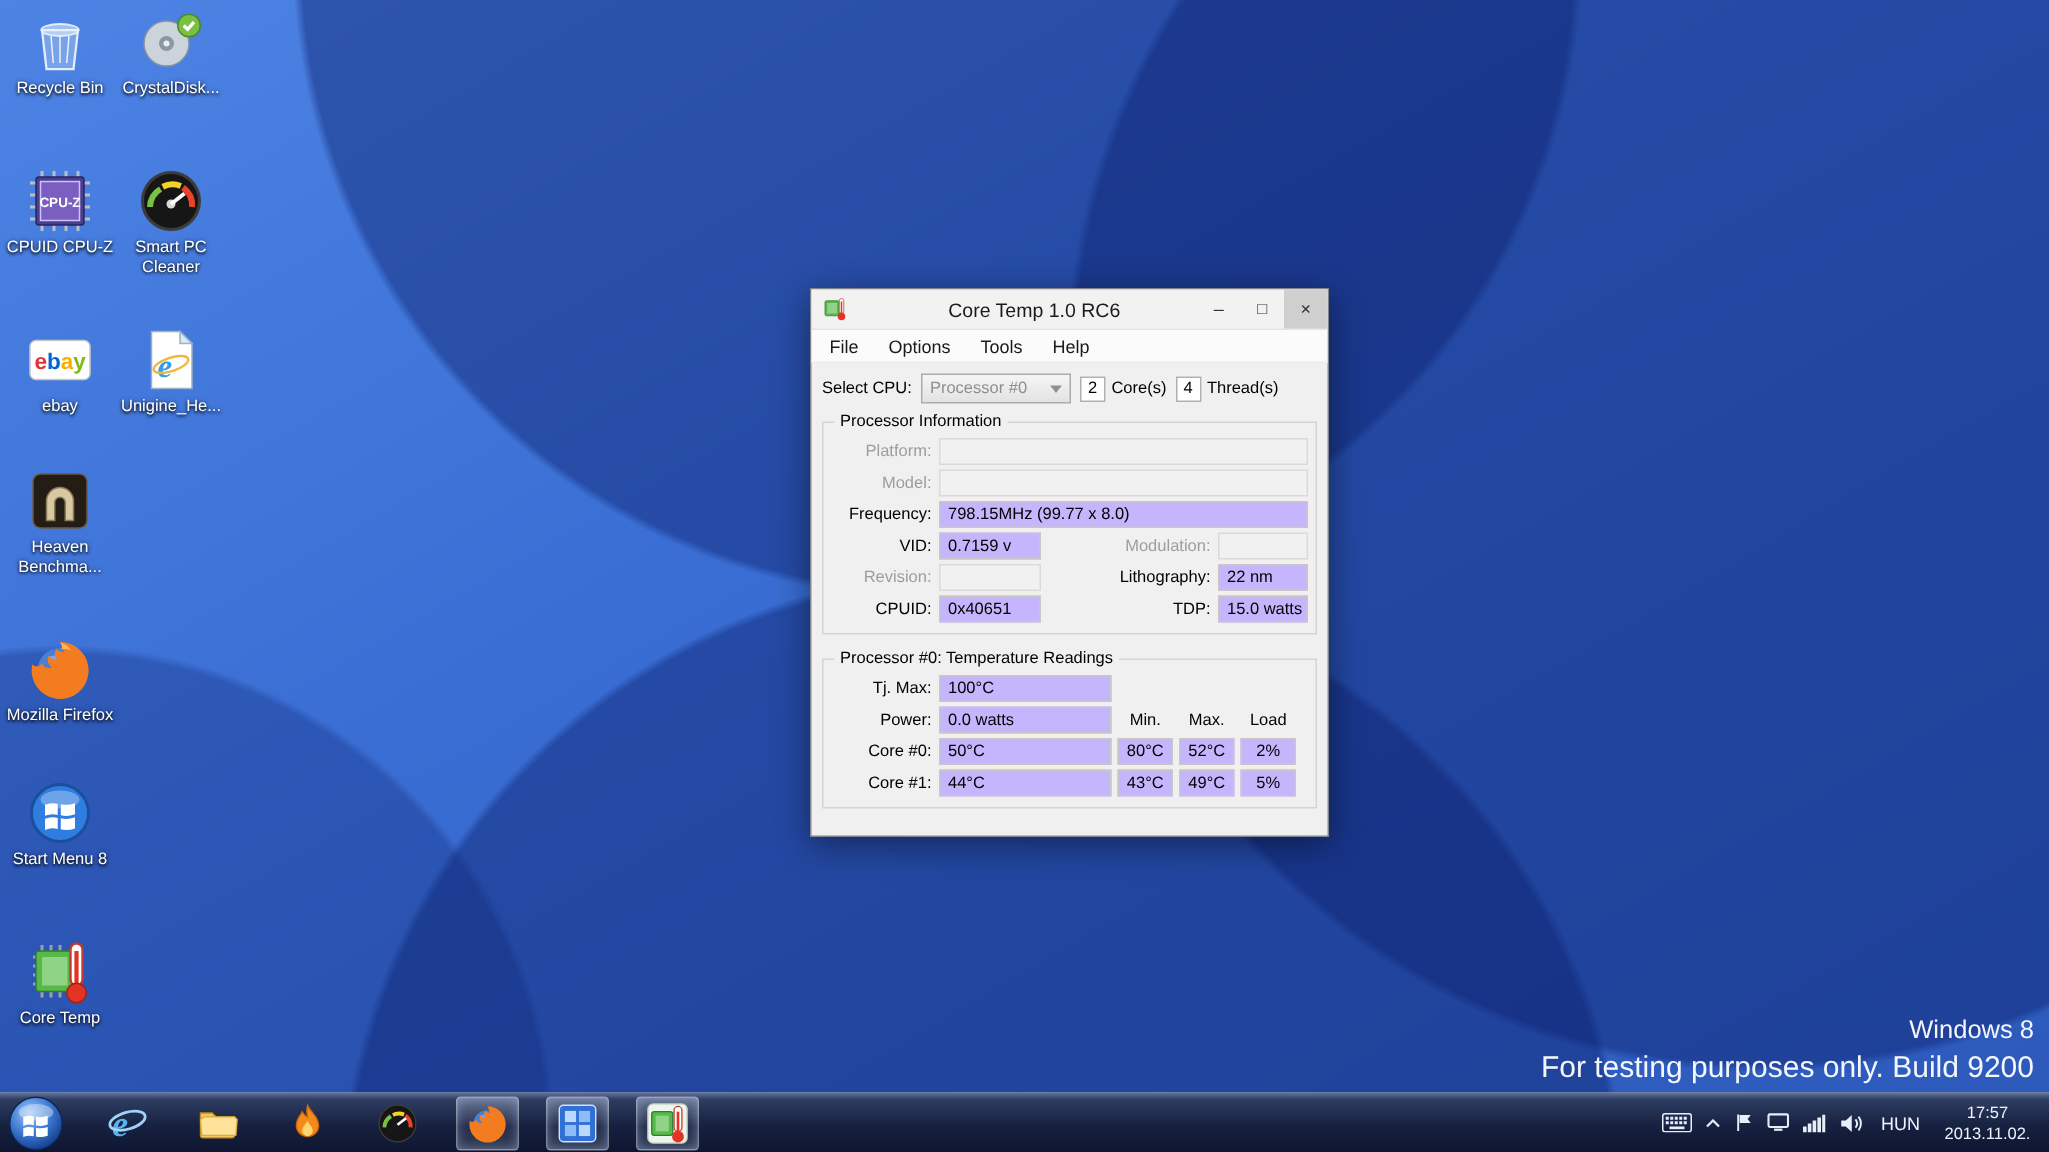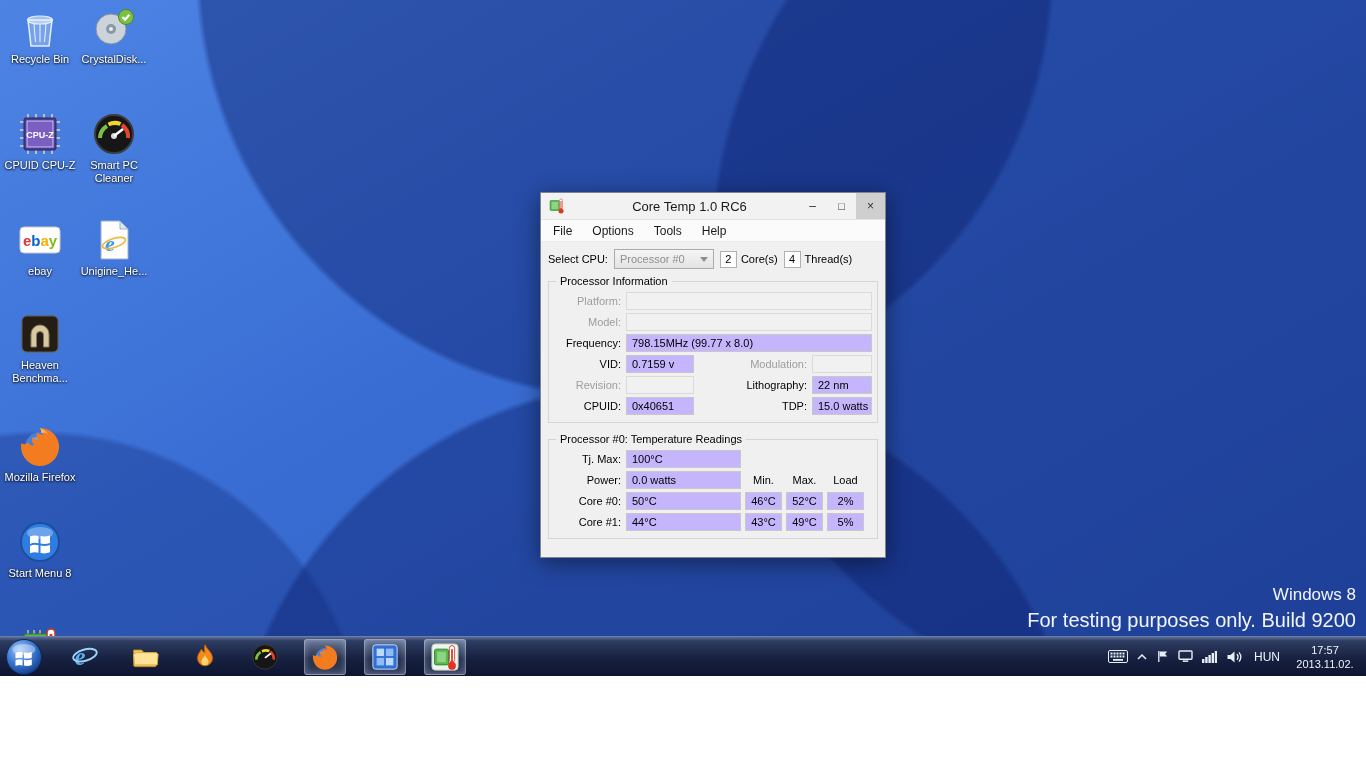--- a/index.html
+++ b/index.html
@@ -1,20 +1,20 @@
 <!DOCTYPE html>
 <html><head>
 <meta charset="utf-8">
 <style>
   * { box-sizing: border-box; margin: 0; padding: 0; }
   html,body { width:1366px; height:768px; overflow:hidden; }
   body { font-family:"Liberation Sans", sans-serif; cursor:default; }
 
   .screen {
-    position:relative; width:1366px; height:676px; overflow:hidden;
+    position:relative; width:1366px; height:768px; overflow:hidden;
     background:
       radial-gradient(circle 430px at 625px -30px, rgba(12,32,110,.45) 0 424px, rgba(12,32,110,0) 430px),
       radial-gradient(circle 465px at 1175px 250px, rgba(12,32,110,.45) 0 459px, rgba(12,32,110,0) 465px),
       radial-gradient(circle 430px at 655px 810px, rgba(12,32,110,.45) 0 424px, rgba(12,32,110,0) 430px),
       radial-gradient(circle 330px at 40px 760px, rgba(12,32,110,.30) 0 324px, rgba(12,32,110,0) 330px),
       linear-gradient(150deg, #4d84e4 0%, #3a6ed4 40%, #2c59ba 100%);
   }
 
   
   .dicon { position:absolute; width:72px; text-align:center; color:#fff; font-size:11px; }
@@ -320,21 +320,21 @@
           <span class="lab">Power:</span>
           <span class="field f-temp">0.0 watts</span>
           <span class="hcell">Min.</span>
           <span class="hcell">Max.</span>
           <span class="hcell">Load</span>
         </div>
 
         <div class="frow">
           <span class="lab">Core #0:</span>
           <span class="field f-temp">50°C</span>
-          <span class="field cell">46°C</span>
+          <span class="field cell">80°C</span>
           <span class="field cell">52°C</span>
           <span class="field cell">2%</span>
         </div>
 
         <div class="frow">
           <span class="lab">Core #1:</span>
           <span class="field f-temp">44°C</span>
           <span class="field cell">43°C</span>
           <span class="field cell">49°C</span>
           <span class="field cell">5%</span>

